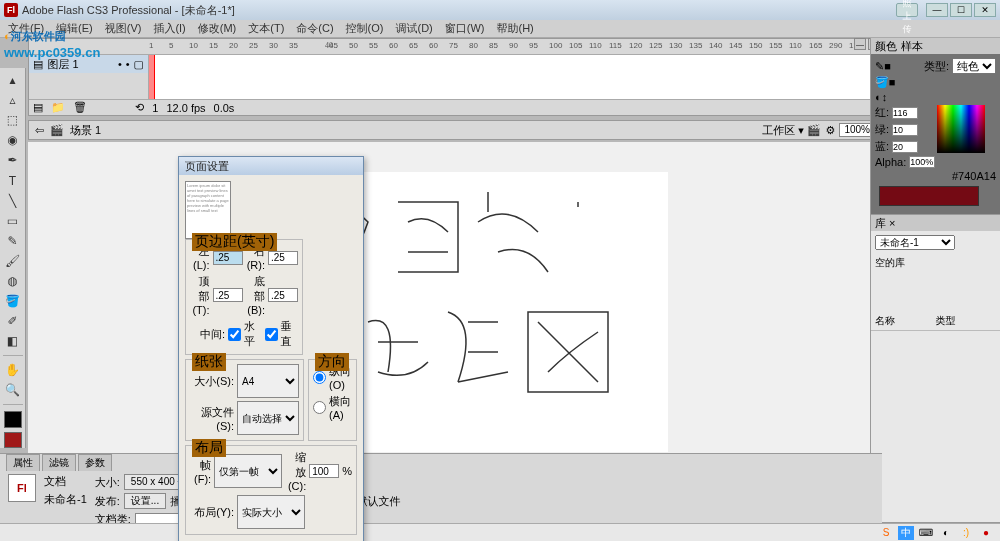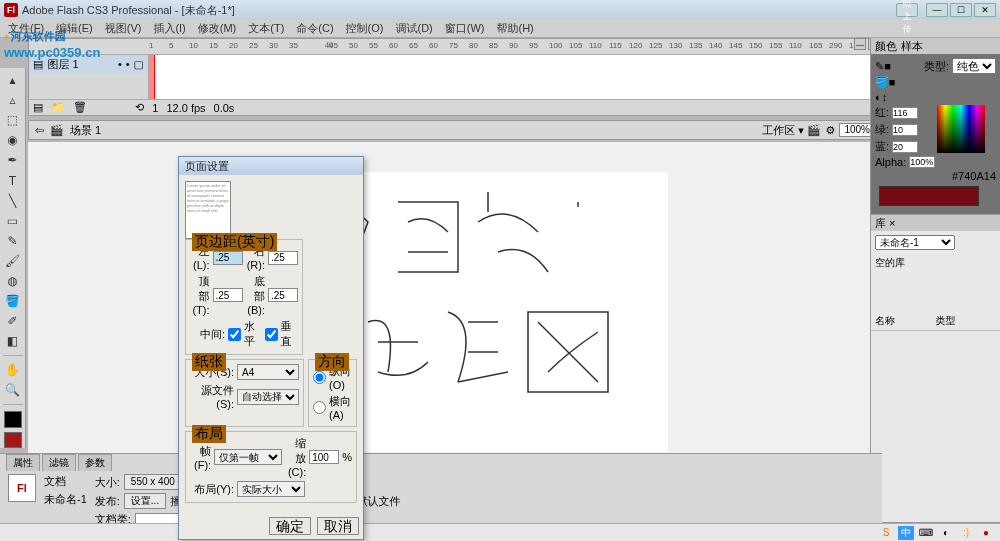--- a/index.html
+++ b/index.html
@@ -76,21 +76,21 @@
 
 .dialog { position:absolute; left:178px; top:156px; width:186px; background:#eceae4; border:1px solid #6b8aab; box-shadow:2px 2px 6px rgba(0,0,0,.3); z-index:50;}
 .dlg-title { height:18px; background:linear-gradient(#dbe6f4,#b9cde4); padding:0 6px; display:flex; align-items:center; font-size:11px; color:#222;}
 .dlg-body { padding:6px; font-size:10px;}
 .dlg-thumb { width:46px; height:58px; background:#fff; border:1px solid #888; float:left; margin-right:6px; font-size:4px; color:#888; overflow:hidden; padding:1px;}
 .dlg-group { border:1px solid #bbb; padding:4px 4px 2px; margin-bottom:4px; position:relative; clear:both;}
 .dlg-group .legend { position:absolute; top:-7px; left:6px; background:#a16207; padding:0 3px; font-size:14px;}
 .dlg-row { display:flex; align-items:center; margin-bottom:3px; gap:3px;}
 .dlg-row label { width:44px; text-align:right;}
 .dlg-row input[type=text] { width:30px; height:14px; border:1px solid #888; font-size:10px; padding:0 2px;}
-.dlg-row select { height:16px; border:1px solid #888; font-size:10px; flex:1;}
+.dlg-row select { height:34px; border:1px solid #888; font-size:10px; flex:1;}
 .dlg-btns { display:flex; justify-content:flex-end; gap:6px; padding:4px;}
 .dlg-btns button { width:42px; height:18px; background:#e8e8e8; border:1px solid #888; font-size:14px;}
 .margins { overflow:hidden;}
 
 
 .props { position:absolute; bottom:18px; left:0; right:118px; height:70px; background:#d8d8d8; border-top:1px solid #999;}
 .props-tabs { height:16px; display:flex; align-items:center; gap:2px; padding-left:6px;}
 .props-tabs span { padding:1px 6px; background:#c8c8c8; border:1px solid #999; border-bottom:none; font-size:10px;}
 .props-body { padding:4px 8px; display:flex; gap:8px; align-items:flex-start;}
 .fl-badge { width:28px; height:28px; background:#fff; border:1px solid #888; display:flex; align-items:center; justify-content:center; font-weight:bold; color:#a00;}

